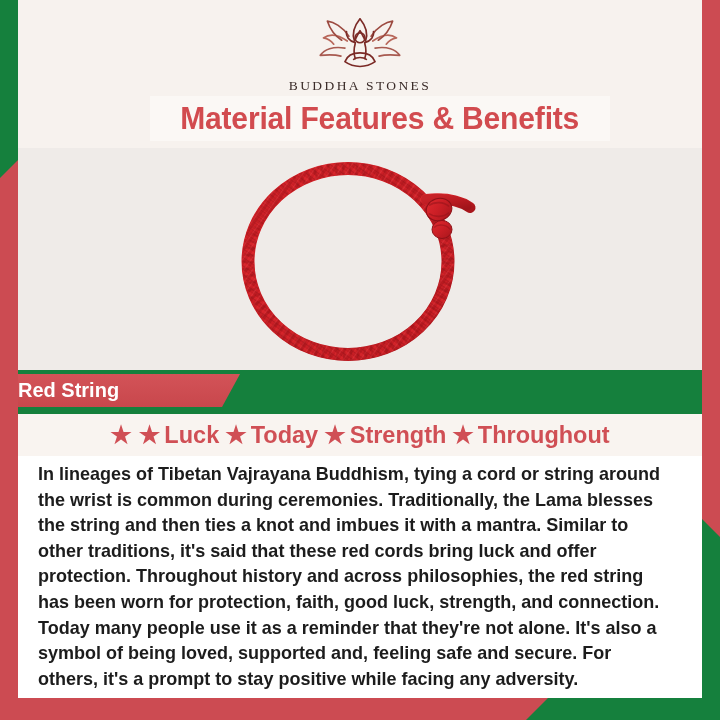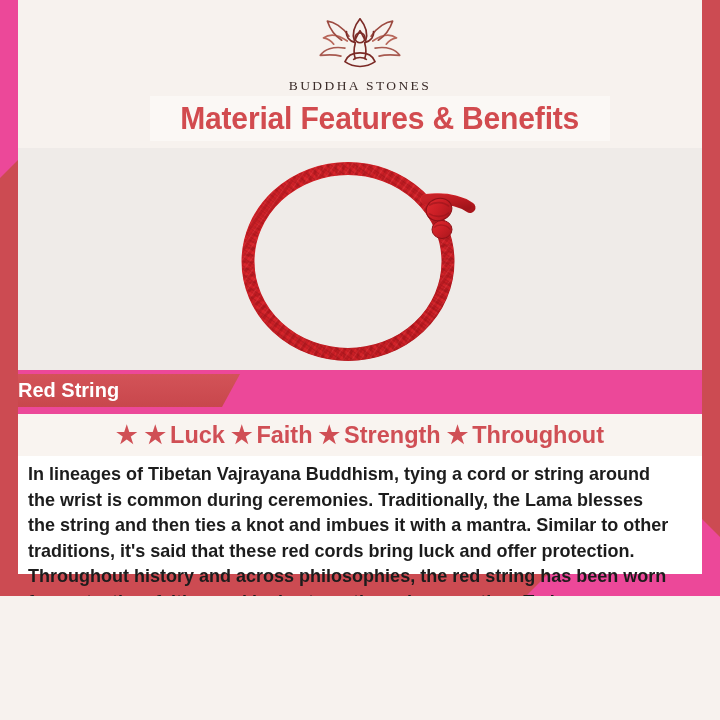--- a/index.html
+++ b/index.html
@@ -11,22 +11,22 @@
     width: 720px;
     height: 720px;
     overflow: hidden;
     font-family: "Liberation Sans", sans-serif;
     background: #f7f2ee;
   }
 
   #page {
     position: relative;
     width: 720px;
-    height: 596px;
-    background: #ec4899;
+    height: 720px;
+    background: #15803d;
     overflow: hidden;
   }
 
   
   .frame-top {
     position: absolute;
     top: 0;
     left: 195px;
     width: 525px;
     height: 18px;
@@ -186,21 +186,21 @@
   }
 
   
   .body-copy {
     position: absolute;
     top: 456px;
     left: 18px;
     right: 18px;
     bottom: 22px;
     background: #ffffff;
-    padding: 6px 22px 0 10px;
+    padding: 6px 22px 0 20px;
     box-sizing: border-box;
   }
   .body-copy p {
     margin: 0;
     font-family: "Liberation Sans Narrow", "Liberation Sans", sans-serif;
     font-weight: bold;
     font-size: 18.2px;
     line-height: 25.6px;
     color: #1c1c1c;
     text-align: left;
@@ -292,21 +292,21 @@
   <div class="keywords">
     <div class="kw">
       <span class="star">★</span>
     </div>
     <div class="kw">
       <span class="star">★</span>
       <span>Luck</span>
     </div>
     <div class="kw">
       <span class="star">★</span>
-      <span>Faith</span>
+      <span>Today</span>
     </div>
     <div class="kw">
       <span class="star">★</span>
       <span>Strength</span>
     </div>
     <div class="kw">
       <span class="star">★</span>
       <span>Throughout</span>
     </div>
   </div>

